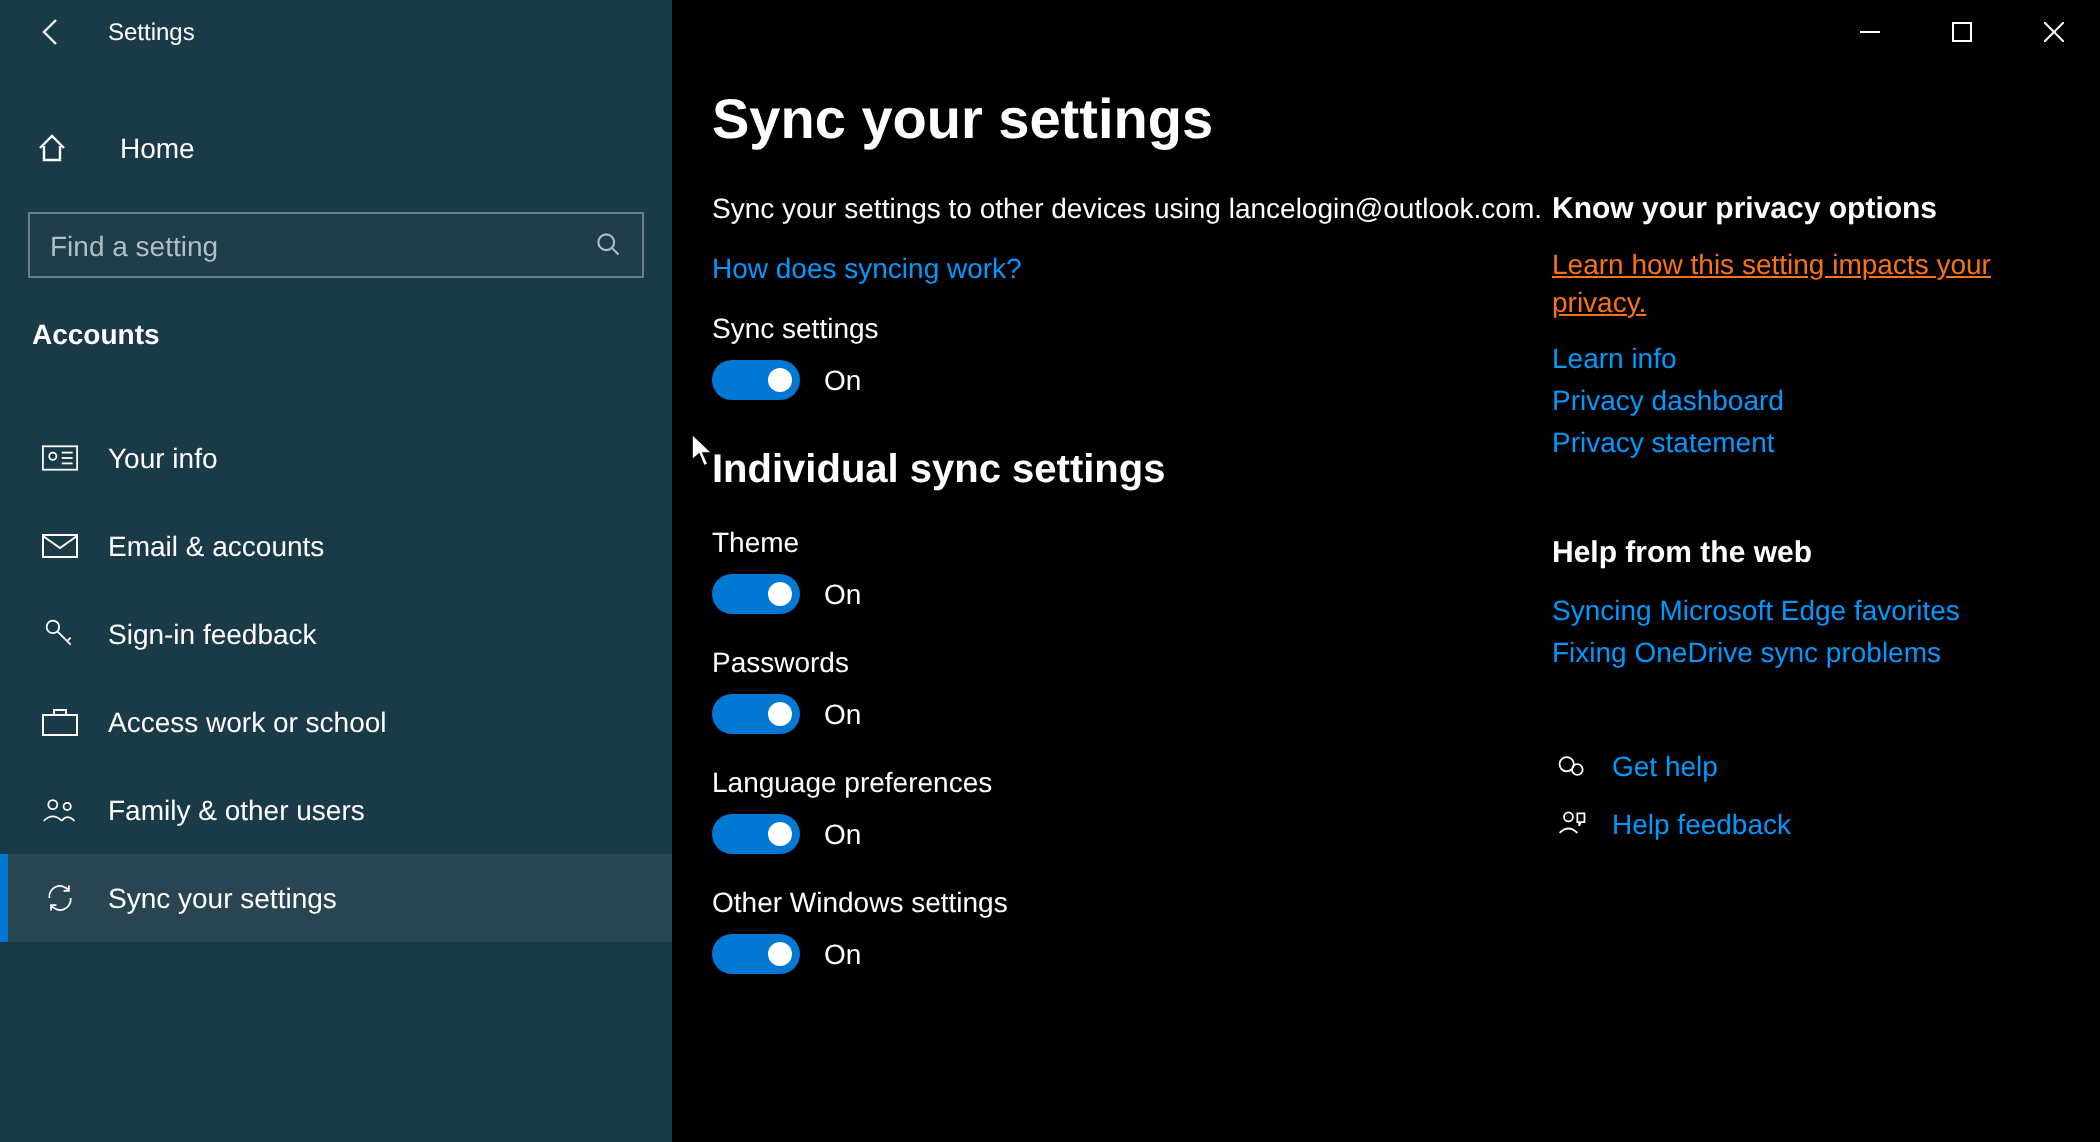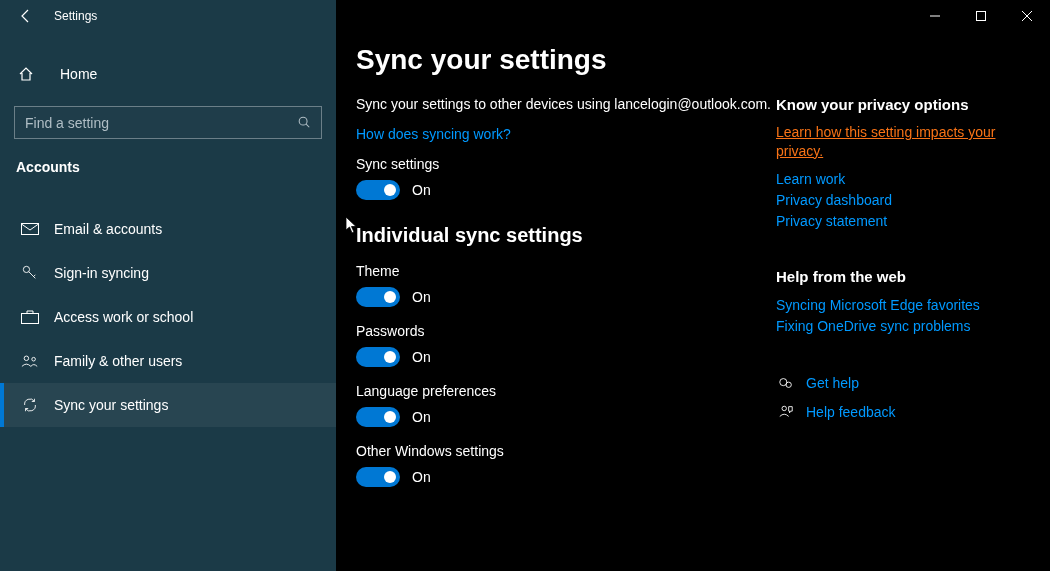--- a/index.html
+++ b/index.html
@@ -89,36 +89,48 @@
           <line x1="10.5" y1="10.5" x2="14" y2="14" stroke="#b0bec5" stroke-width="1.2"></line>
         </svg>
     </span>
   </div>
 
   <div class="category-header">Accounts</div>
 
   <div class="nav-list">
     <div class="nav-item">
       <span class="icon">
+        <svg viewBox="0 0 20 14" width="18" height="14">
+            <rect x="0.5" y="0.5" width="19" height="13" stroke="#fff" fill="none"></rect>
+            <circle cx="6" cy="6" r="2" stroke="#fff" fill="none"></circle>
+            <line x1="11" y1="4" x2="17" y2="4" stroke="#fff"></line>
+            <line x1="11" y1="7" x2="17" y2="7" stroke="#fff"></line>
+            <line x1="11" y1="10" x2="17" y2="10" stroke="#fff"></line>
+          </svg>
+      </span>
+      <span class="label">Your info</span>
+    </div>
+    <div class="nav-item">
+      <span class="icon">
         <svg viewBox="0 0 18 12" width="18" height="12">
             <rect x="0.5" y="0.5" width="17" height="11" stroke="#fff" fill="none"></rect>
             <path d="M0.5 1 L9 7 L17.5 1" stroke="#fff" fill="none"></path>
           </svg>
       </span>
       <span class="label">Email &amp; accounts</span>
     </div>
     <div class="nav-item">
       <span class="icon">
         <svg viewBox="0 0 18 18" width="16" height="16">
             <circle cx="5" cy="5" r="3.5" stroke="#fff" fill="none"></circle>
             <line x1="7.5" y1="7.5" x2="15" y2="15" stroke="#fff"></line>
             <line x1="13" y1="13" x2="15" y2="11" stroke="#fff"></line>
           </svg>
       </span>
-      <span class="label">Sign-in syncing</span>
+      <span class="label">Sign-in feedback</span>
     </div>
     <div class="nav-item">
       <span class="icon">
         <svg viewBox="0 0 18 14" width="18" height="14">
             <rect x="0.5" y="3.5" width="17" height="10" stroke="#fff" fill="none"></rect>
             <path d="M6 3.5 V1 H12 V3.5" stroke="#fff" fill="none"></path>
           </svg>
       </span>
       <span class="label">Access work or school</span>
     </div>
@@ -203,21 +215,21 @@
       <div class="toggle-row">
         <div class="toggle"></div>
         <span class="toggle-state">On</span>
       </div>
     </div>
 
     <div class="content-aside">
       <div class="aside-section">
         <div class="aside-heading">Know your privacy options</div>
         <div class="aside-text">Learn how this setting impacts your privacy.</div>
-        <a class="link-inline">Learn work</a>
+        <a class="link-inline">Learn info</a>
         <a class="link-inline">Privacy dashboard</a>
         <a class="link-inline">Privacy statement</a>
       </div>
 
       <div class="aside-section">
         <div class="aside-heading">Help from the web</div>
         <a class="link-inline">Syncing Microsoft Edge favorites</a>
         <a class="link-inline">Fixing OneDrive sync problems</a>
       </div>
 

